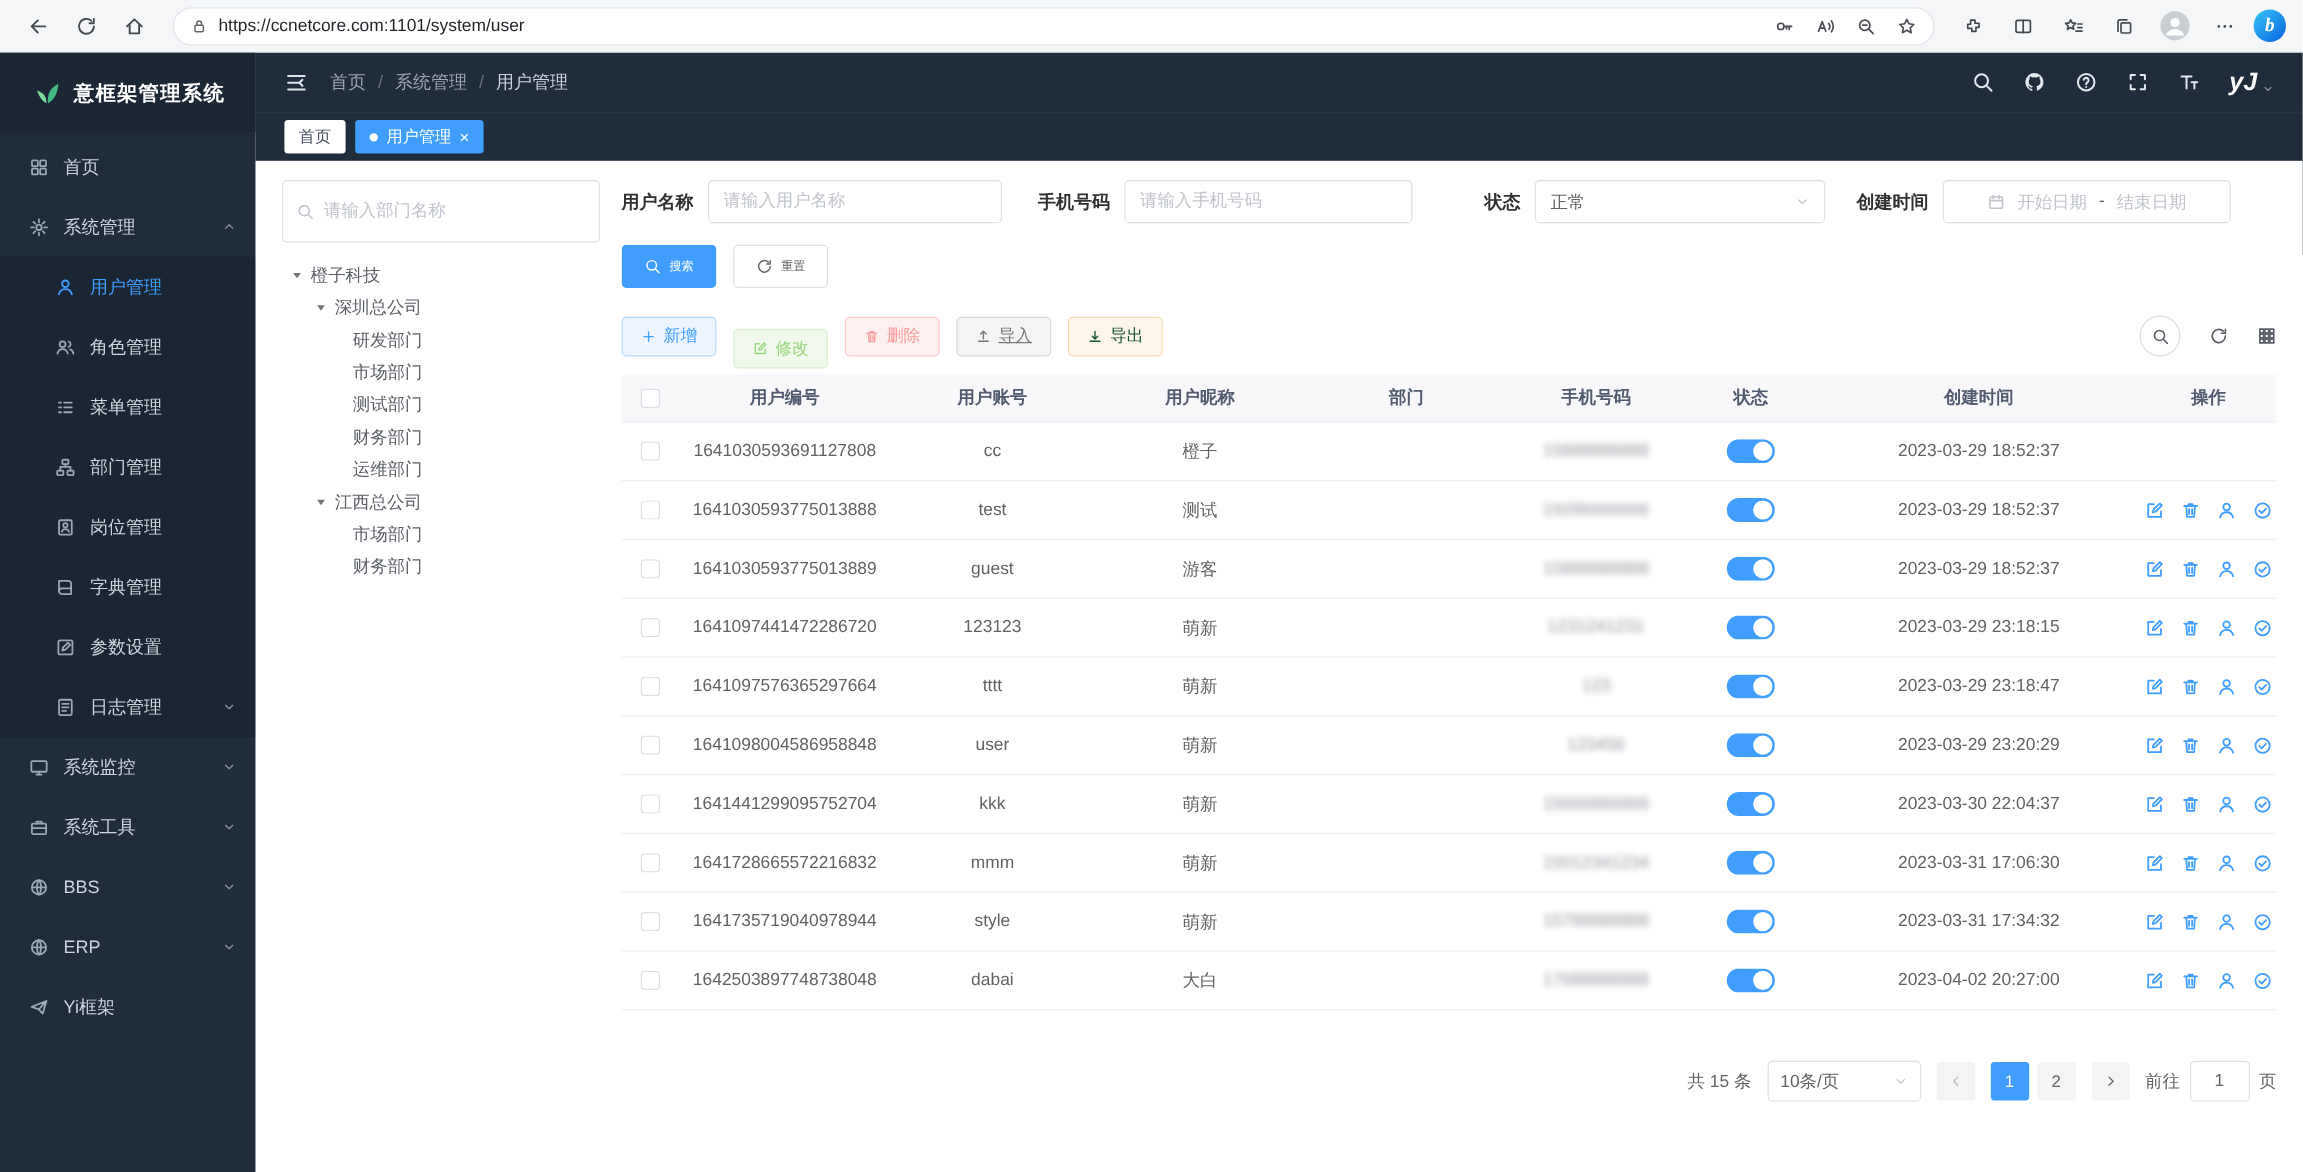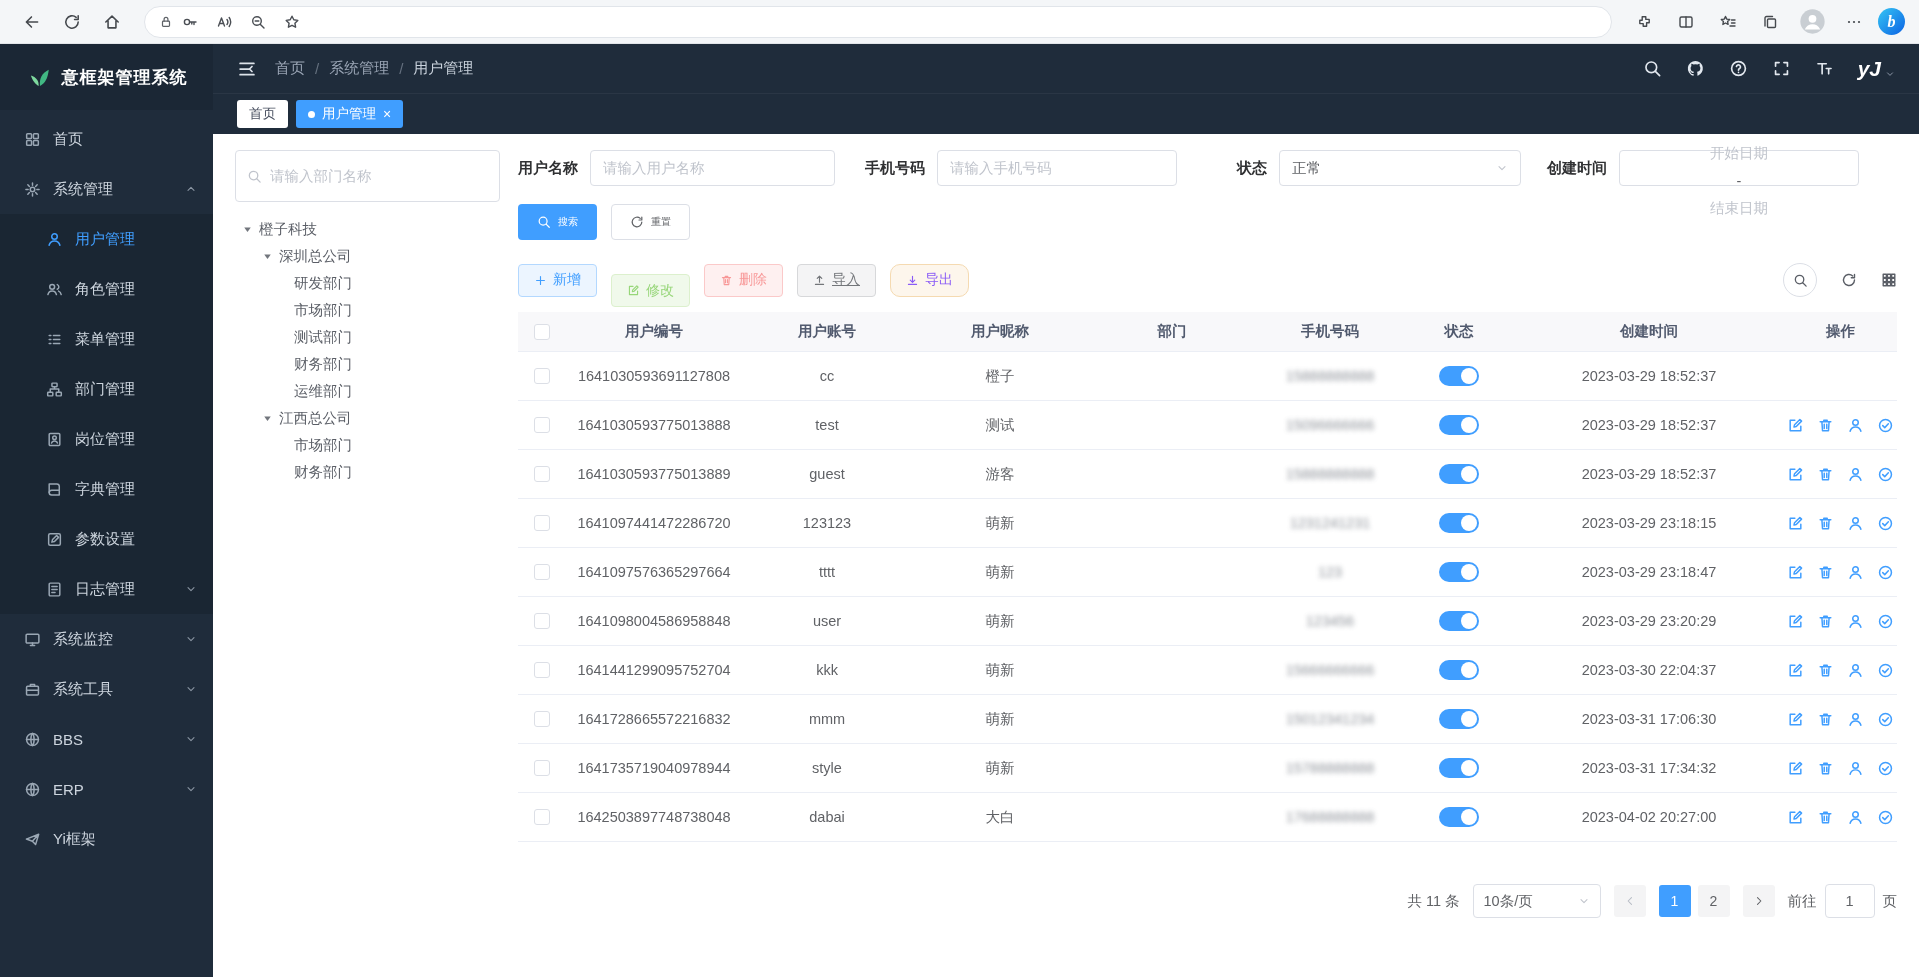--- a/index.html
+++ b/index.html
@@ -68,36 +68,36 @@
 .right-panel{flex:1;display:flex;flex-direction:column;min-width:0;}
 .filter-row{display:flex;align-items:center;}
 .f-label{font-size:15px;font-weight:700;color:#303133;margin-right:12px;white-space:nowrap;}
 .f-input,.f-select,.f-date{height:36px;border:1px solid #dcdfe6;border-radius:4px;font-size:14.5px;color:#606266;background:#fff;}
 .f-input{padding:0 12px;outline:none;}
 .f-input::placeholder{color:#c0c4cc;}
 .w245{width:245px}.w242{width:242px}.w240{width:240px}
 .mr30{margin-right:30px}.mr60{margin-right:60px}.mr26{margin-right:26px}
 .f-select{display:flex;align-items:center;justify-content:space-between;padding:11px 12px;cursor:pointer;}
 .f-select .caret,.pg-size .caret{color:#c0c4cc;}
-.f-date{display:flex;align-items:center;justify-content:center;gap:10px;padding:0 10px;color:#c0c4cc;cursor:pointer;flex-direction:column;}
+.f-date{display:flex;align-items:center;justify-content:center;gap:10px;padding:0 10px;color:#c0c4cc;cursor:pointer;}
 .f-date .sep{color:#606266;}
 .f-date .cal{color:#c0c4cc;}
 
 .btn-row{margin-top:18px;display:flex;gap:14px;}
 .btn{height:36px;border-radius:4px;display:inline-flex;align-items:center;gap:7px;padding:0 18px;font-size:10px;cursor:pointer;border:1px solid transparent;font-family:inherit;}
 .btn-primary{background:#409eff;color:#fff;}
 .btn-default{background:#fff;border-color:#dcdfe6;color:#606266;}
 
 .toolbar{margin-top:13px;display:flex;align-items:center;gap:14px;}
 .tb-btn{height:33px;padding:0 15px;border-radius:4px;font-size:14px;display:inline-flex;align-items:center;gap:6px;border:1px solid;cursor:pointer;font-family:inherit;}
 .tb-add{background:#ecf5ff;border-color:#b3d8ff;color:#409eff;}
 .tb-edit{background:#f0f9eb;border-color:#dcf0cd;color:#97d679;margin-top:21px;}
 .tb-del{background:#fef0f0;border-color:#fbc9c9;color:#f89898;}
 .tb-import{background:#f4f4f5;border-color:#d7d8da;color:#73767a;text-decoration:underline;}
-.tb-export{background:#fdf6ec;border-color:#f5dab1;color:#8b5cf6;border-radius:10px;}
+.tb-export{background:#fdf6ec;border-color:#f5dab1;color:#14532d;}
 .toolbar-right{margin-left:auto;display:flex;align-items:center;gap:24px;color:#5a5e66;}
 .circle-btn{width:34px;height:34px;border:1px solid #dcdfe6;border-radius:50%;display:flex;align-items:center;justify-content:center;cursor:pointer;color:#5a5e66;}
 .plainbtn{cursor:pointer;}
 
 .table{margin-top:5px;}
 .t-head,.t-row{display:grid;grid-template-columns:48px 176px 170px 176px 168px 148px 110px 270px 1fr;align-items:center;}
 .t-head{height:40px;background:#f8f8fa;border-bottom:1px solid #ebeef5;font-weight:700;color:#515a6e;font-size:14.5px;}
 .t-row{height:49px;border-bottom:1px solid #ebeef5;font-size:14.5px;color:#606266;}
 .t-cell{display:flex;align-items:center;justify-content:center;overflow:hidden;white-space:nowrap;}
 .checkbox{width:16px;height:16px;border:1px solid #dcdfe6;border-radius:3px;background:#fff;display:inline-block;cursor:pointer;}
@@ -141,20 +141,21 @@
         </svg>
       </span>
     </span>
   <div class="address-pill">
     <span class="icon i14" style="color:#5f6368">
         <svg viewBox="0 0 16 16" fill="none" stroke="currentColor" stroke-width="1.4" stroke-linecap="round" stroke-linejoin="round">
           <rect x="4" y="7" width="8" height="6" rx="1"></rect>
           <path d="M5.8 7V5a2.2 2.2 0 0 1 4.4 0v2"></path>
         </svg>
       </span>
+    <span class="url-text">https://ccnetcore.com:1101/system/user</span>
     <span class="pill-icons">
       <span class="icon i16">
           <svg viewBox="0 0 16 16" fill="none" stroke="currentColor" stroke-width="1.4" stroke-linecap="round" stroke-linejoin="round">
             <circle cx="5" cy="8" r="2.6"></circle>
             <path d="M7.6 8H14M12 8v2.6M9.8 8v2"></path>
           </svg>
         </span>
       <span class="icon i16">
           <svg viewBox="0 0 16 16" fill="none" stroke="currentColor" stroke-width="1.4" stroke-linecap="round" stroke-linejoin="round">
             <path d="M2.5 12L5.5 4l3 8M3.5 9.5h4M11 5.5q1.8 2.5 0 5M13.2 3.5q3 4.5 0 9"></path>
@@ -1036,21 +1037,21 @@
                       <circle cx="8" cy="8" r="5.6"></circle>
                       <path d="M5.4 8.1l1.9 1.9 3.4-3.6"></path>
                     </svg>
                   </span>
                 </div>
               </div>
             </div>
         </div>
 
         <div class="pagination">
-          <span>共 11 条</span>
+          <span>共 15 条</span>
           <div class="pg-size">
             <span>10条/页</span>
             <span class="icon i12 caret">
                 <svg viewBox="0 0 16 16" fill="none" stroke="currentColor" stroke-width="1.4" stroke-linecap="round" stroke-linejoin="round">
                   <path d="M4 6.2l4 4 4-4"></path>
                 </svg>
               </span>
           </div>
           <span class="pg-btn pg-prev">
               <span class="icon i12">

